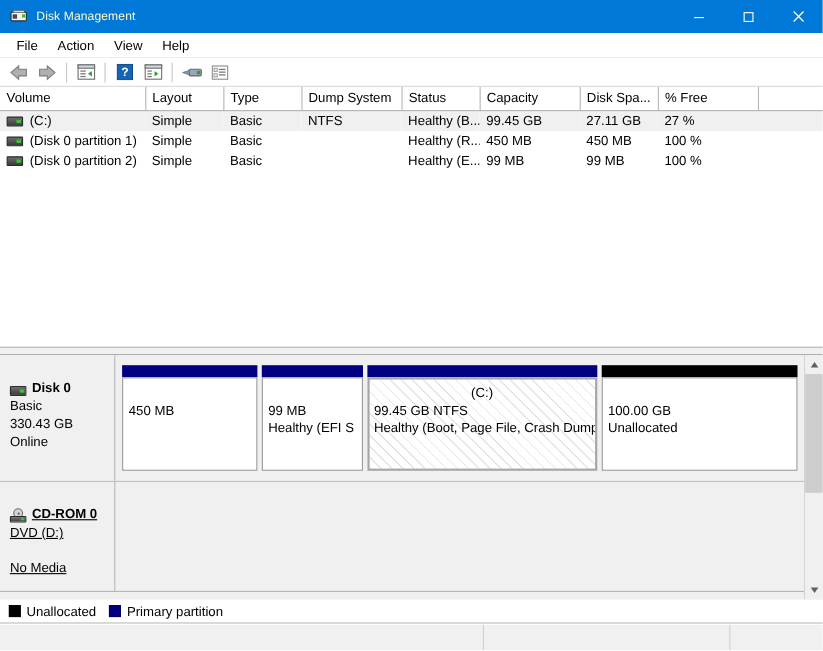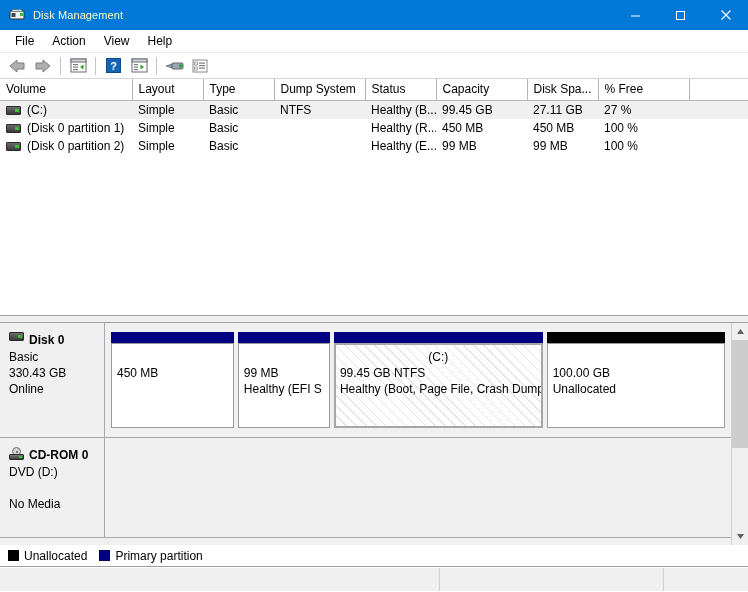--- a/index.html
+++ b/index.html
@@ -181,37 +181,38 @@
     display: flex;
     flex-direction: column;
     overflow: hidden;
   }
   .disk-row {
     display: flex;
     box-sizing: border-box;
     border-bottom: 1px solid #a8a8a8;
   }
   .disk-row.r0 { height: 115px; }
-  .disk-row.r1 { height: 100px; }
+  .disk-row.r1 { height: 100px; text-decoration: underline; }
   .disk-info {
     width: 105px;
     flex: 0 0 105px;
     background: #f0f0f0;
     border-right: 1px solid #a8a8a8;
     box-sizing: border-box;
     padding: 9px 0 0 9px;
     font-size: 12px;
     line-height: 16px;
   }
   .disk-title {
     display: flex;
-    align-items: flex-start;
+    align-items: flex-end;
     gap: 5px;
     font-weight: bold;
     margin-bottom: 1px;
+    margin-top: 12px;
   }
   .disk-line { color: #000; }
   .disk-gap { height: 16px; }
   .cd-ico {
     width: 15px;
     height: 13px;
     flex: 0 0 auto;
     position: relative;
   }
   .cd-ico .base {

